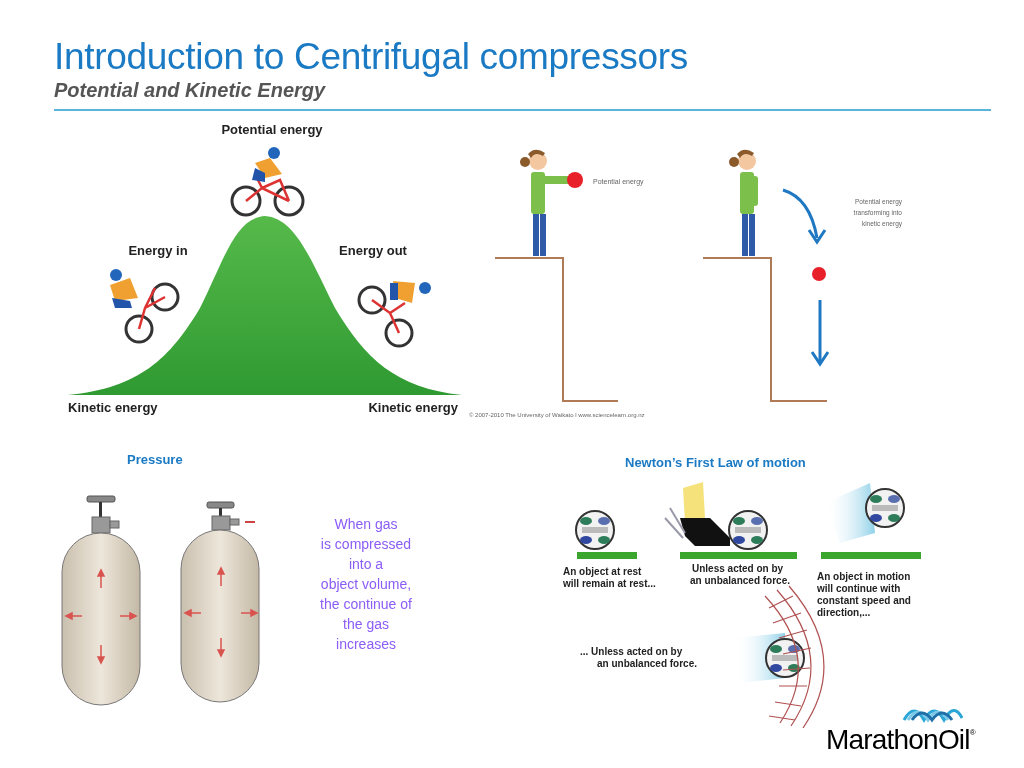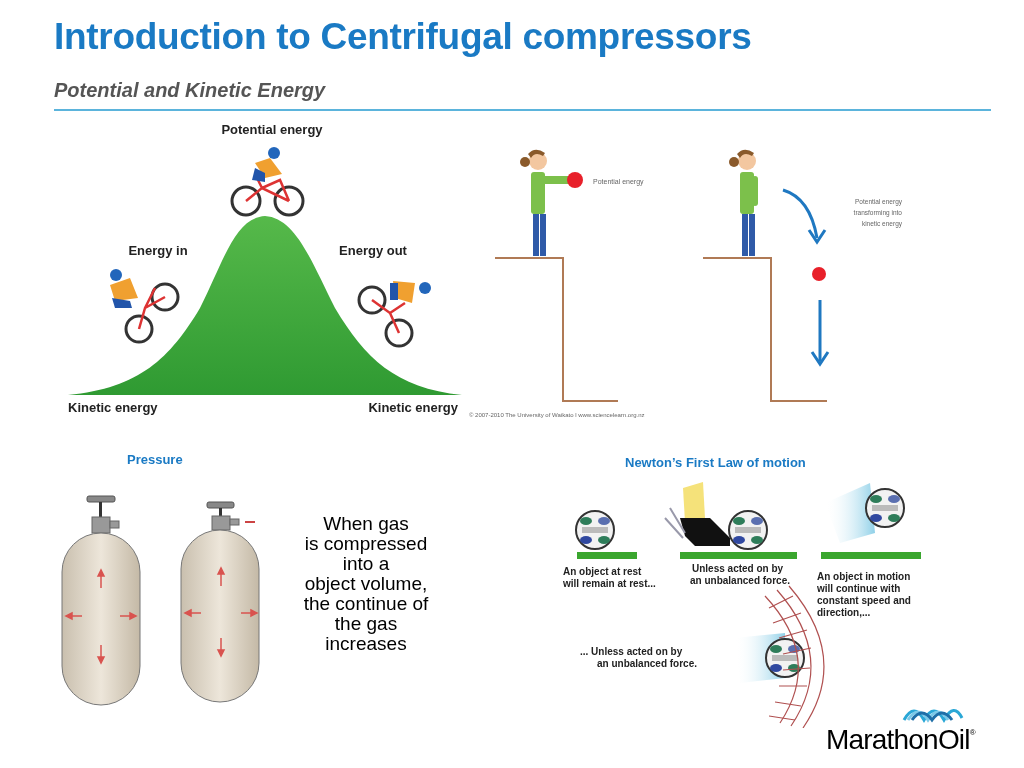--- a/index.html
+++ b/index.html
@@ -1,23 +1,23 @@
 <!DOCTYPE html>
 <html><head>
 <meta charset="utf-8">
 <style>
   html,body{margin:0;padding:0;background:#fff;}
   body{width:1024px;height:768px;position:relative;overflow:hidden;font-family:"Liberation Sans",sans-serif;}
-  .title{position:absolute;left:54px;top:16px;font-size:37px;font-weight:bold;color:#1a7ac4;letter-spacing:-0.3px;white-space:nowrap;}
+  .title{position:absolute;left:54px;top:36px;font-size:37px;font-weight:normal;color:#1a7ac4;letter-spacing:-0.3px;white-space:nowrap;}
   .subtitle{position:absolute;left:54px;top:79px;font-size:20px;font-weight:bold;font-style:italic;color:#555;white-space:nowrap;}
   .rule{position:absolute;left:54px;top:109px;width:937px;height:2px;background:#5bb4dc;}
   .panel{position:absolute;}
   svg text{font-family:"Liberation Sans",sans-serif;}
   .sec-head{position:absolute;font-size:13px;font-weight:bold;color:#1a7ac4;white-space:nowrap;}
-  .pressure-text{position:absolute;left:296px;top:514px;width:140px;text-align:center;font-size:19px;line-height:20px;color:#000000;}
+  .pressure-text{position:absolute;left:296px;top:514px;width:140px;text-align:center;font-size:14px;line-height:20px;color:#8b5cf6;}
   .pressure-text div{white-space:nowrap;}
   .logo{position:absolute;left:826px;top:700px;}
   .logo-text{position:absolute;left:826px;top:724px;font-size:28px;color:#000000;letter-spacing:-0.8px;white-space:nowrap;}
   .logo-text sup{font-size:8px;vertical-align:top;position:relative;top:4px;}
 </style>
 </head>
 <body>
 
 <div class="title">Introduction to Centrifugal compressors</div>
 <div class="subtitle">Potential and Kinetic Energy</div>

